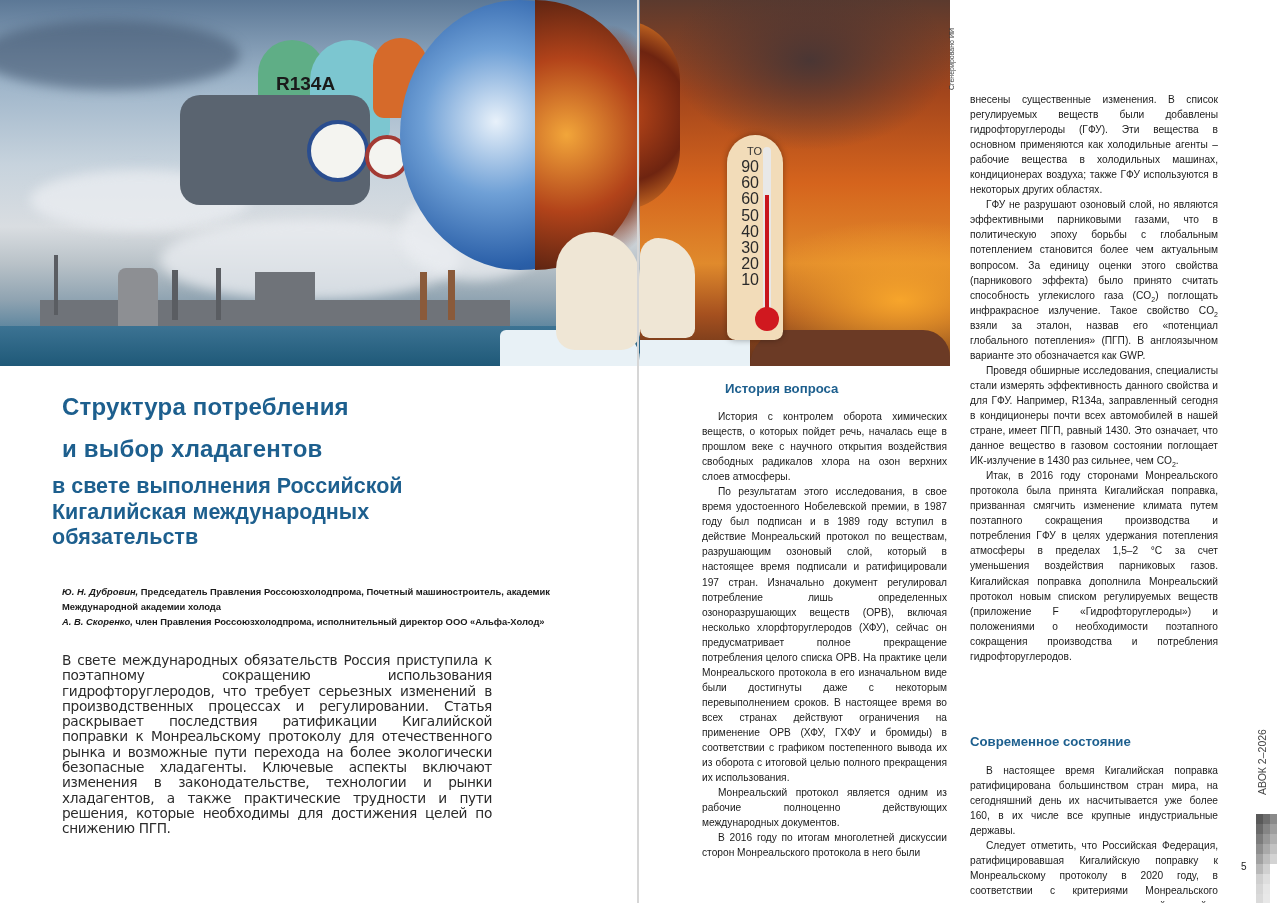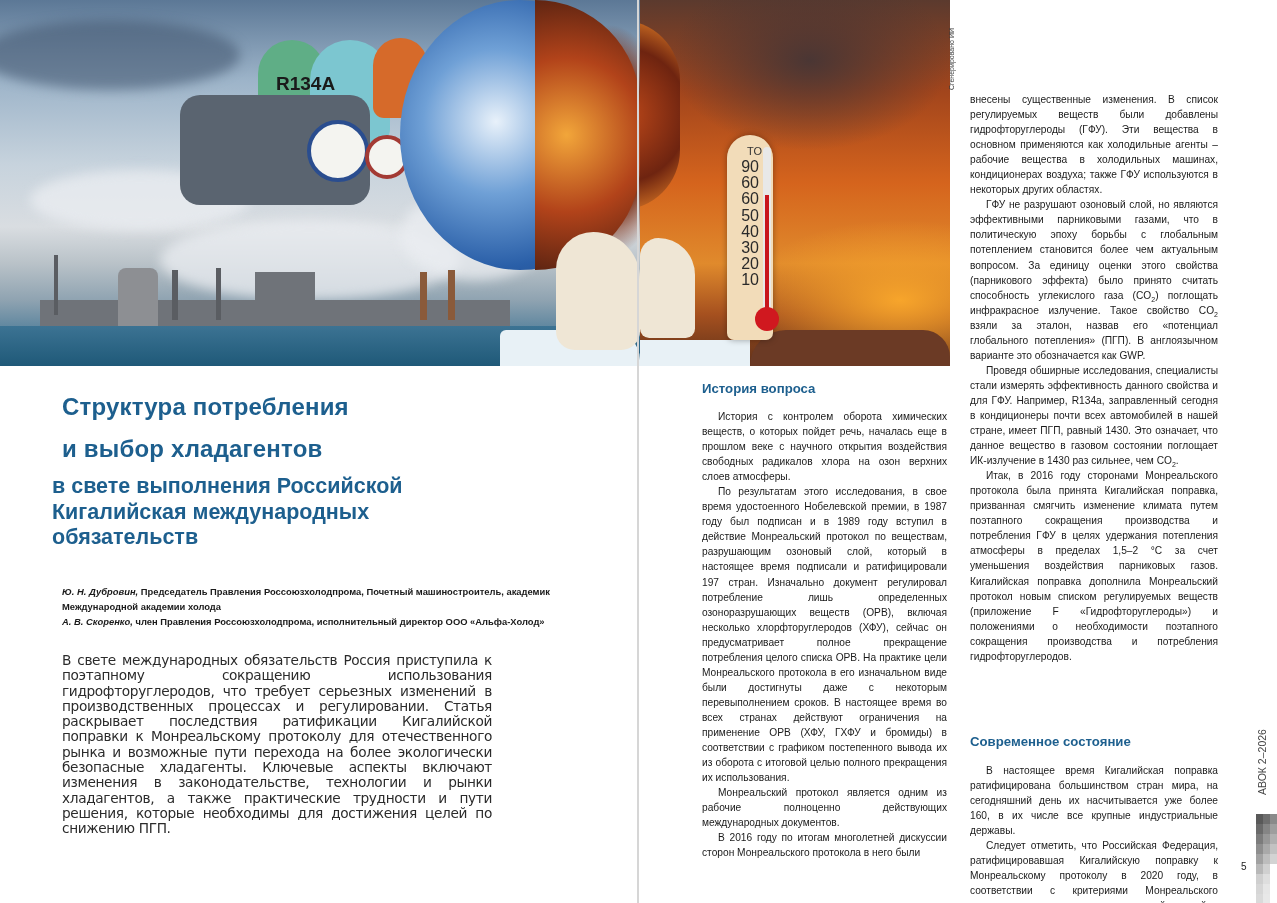--- a/index.html
+++ b/index.html
@@ -24,21 +24,21 @@
         linear-gradient(180deg, #5b3a2e 0%, #a2451c 25%, #d5641d 50%, #e08a2c 72%, #a5501f 86%, #5e3019 100%);
     }
     .shape { position: absolute; }
     .cloud { background: rgba(235,238,242,0.75); border-radius: 50%; filter: blur(6px); }
     .cyl { border-radius: 40px 40px 16px 16px; }
     .factory { background: #6f7379; }
     .stack { background: #5a5d62; }
     .sea { position: absolute; left: 0; bottom: 0; width: 640px; height: 40px; background: linear-gradient(180deg, #3c7393, #1f5978); }
     .ice { position: absolute; background: #e8f1f6; border-radius: 6px 30px 0 0; }
     .bear { background: #efe6d5; border-radius: 40px 50px 20px 20px; }
-    .thermo { position: absolute; left: 87px; top: 135px; width: 46px; height: 205px; background: #f2dcb9; border-radius: 33px 33px 10px 10px; box-shadow: 0 0 6px rgba(0,0,0,0.35); }
+    .thermo { position: absolute; left: 87px; top: 135px; width: 56px; height: 205px; background: #f2dcb9; border-radius: 33px 33px 10px 10px; box-shadow: 0 0 6px rgba(0,0,0,0.35); }
     .thermo .tube { position: absolute; left: 36px; top: 12px; width: 8px; height: 170px; background: #e8e8e8; border-radius: 4px; }
     .thermo .mercury { position: absolute; left: 38px; top: 60px; width: 4px; height: 120px; background: #c8151c; }
     .thermo .bulb { position: absolute; left: 28px; top: 172px; width: 24px; height: 24px; border-radius: 50%; background: #d0181f; }
     .thermo .ticks { position: absolute; left: 6px; top: 24px; font-size: 16px; line-height: 16.2px; color: #2a2a2a; text-align: right; width: 26px; }
     .thermo .unit { position: absolute; left: 20px; top: 10px; font-size: 11px; color: #333; }
     .r134-label { position: absolute; left: 276px; top: 73px; font-size: 19px; font-weight: bold; color: #1a1a1a; font-family: Liberation Sans, sans-serif; }
 
     .gutter { position: absolute; left: 637px; top: 0; width: 2px; height: 903px; background: #d6d6d6; }
 
     
@@ -57,21 +57,21 @@
       font-size: 13.7px; line-height: 15.3px; color: #2b2b2b; text-align: justify;
       font-family: "DejaVu Sans", sans-serif; letter-spacing: -0.35px;
     }
 
     
     .col { position: absolute; font-size: 10.2px; line-height: 15.05px; color: #1a1a1a; text-align: justify; }
     .col p { margin: 0; text-indent: 16px; hyphens: manual; }
     .col h2 { margin: 0; color: #1d5f8e; font-size: 13.2px; font-weight: bold; line-height: 16px; }
     .col-1 { left: 702px; top: 381px; width: 245px; }
     .col-2 { left: 970px; top: 92px; width: 248px; }
-    .col-1 h2 { margin-bottom: 12px; }
+    .col-1 h2 { margin-bottom: 12px; margin-left: 23px; }
     .col-2 .h-gap { height: 25px; }
     .col-2 h2 { margin-bottom: 13px; margin-top: 45px; }
     sub { font-size: 7px; line-height: 0; }
 
     .vert-credit {
       position: absolute; left: 948px; top: 20px; width: 12px; height: 70px;
       font-size: 7px; color: #3a3a3a; writing-mode: vertical-rl; transform: rotate(180deg);
       white-space: nowrap;
     }
     .issue-label {

